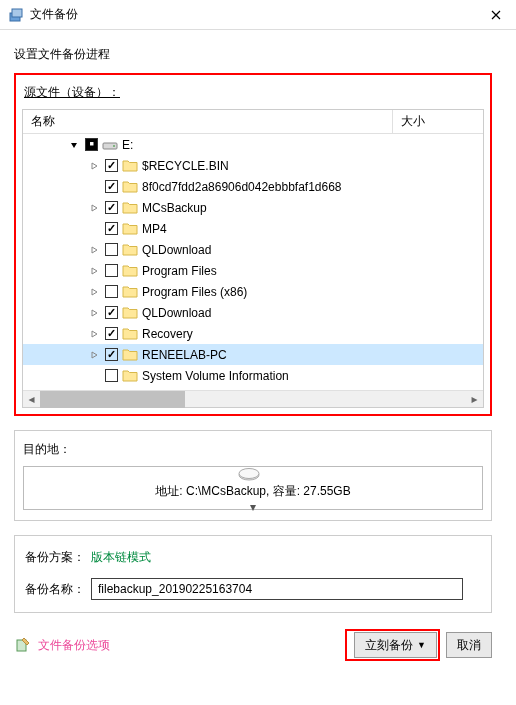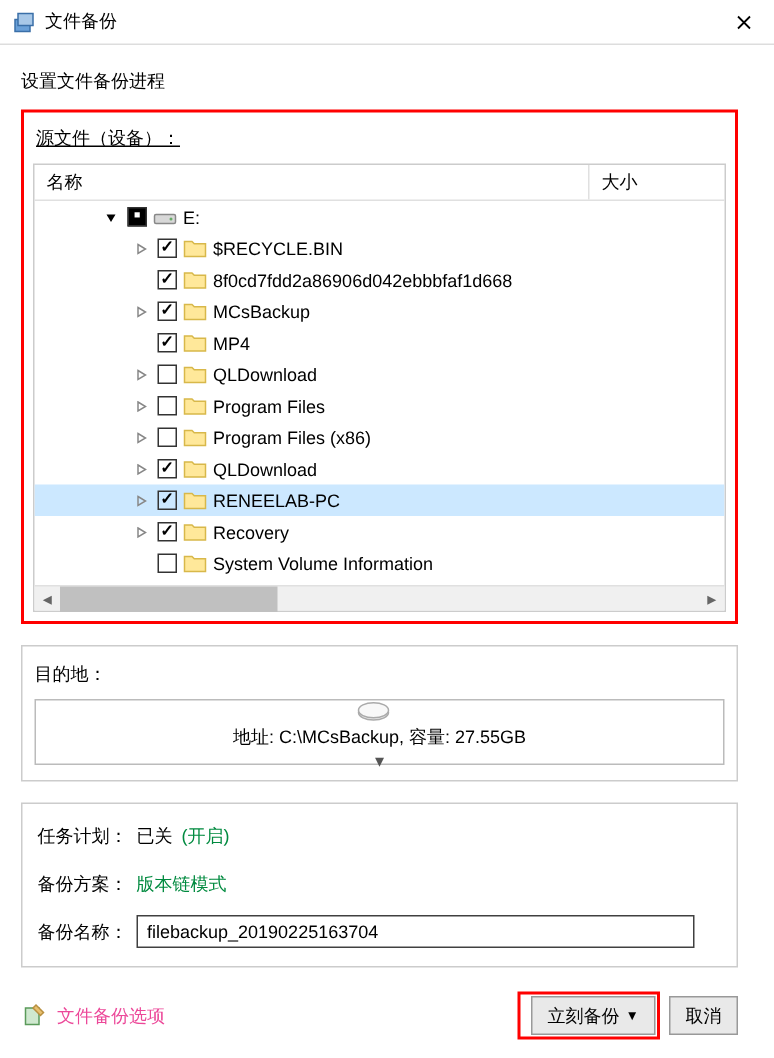--- a/index.html
+++ b/index.html
@@ -216,49 +216,49 @@
                 </svg>
               </span>
               <span class="chk checked"></span>
               <span class="foldericon">
                 <svg width="16" height="13" viewBox="0 0 16 13">
                   <path d="M1 2 h5 l1.5 1.5 H15 V12 H1 Z" fill="#ffe89a" stroke="#d8b84a"></path>
                 </svg>
               </span>
               <span class="rowlabel">QLDownload</span>
             </div>
+            <div class="treerow">
+              <span class="indent" style="width:60px"></span>
+              <span class="expander">
+                <svg width="8" height="8" viewBox="0 0 8 8">
+                  <path d="M2 1 L7 4 L2 7 Z" fill="none" stroke="#888" stroke-width="1"></path>
+                </svg>
+              </span>
+              <span class="chk checked"></span>
+              <span class="foldericon">
+                <svg width="16" height="13" viewBox="0 0 16 13">
+                  <path d="M1 2 h5 l1.5 1.5 H15 V12 H1 Z" fill="#ffe89a" stroke="#d8b84a"></path>
+                </svg>
+              </span>
+              <span class="rowlabel">Recovery</span>
+            </div>
             <div class="treerow selected">
               <span class="indent" style="width:60px"></span>
               <span class="expander">
                 <svg width="8" height="8" viewBox="0 0 8 8">
                   <path d="M2 1 L7 4 L2 7 Z" fill="none" stroke="#888" stroke-width="1"></path>
                 </svg>
               </span>
               <span class="chk checked"></span>
               <span class="foldericon">
                 <svg width="16" height="13" viewBox="0 0 16 13">
                   <path d="M1 2 h5 l1.5 1.5 H15 V12 H1 Z" fill="#ffe89a" stroke="#d8b84a"></path>
                 </svg>
               </span>
               <span class="rowlabel">RENEELAB-PC</span>
-            </div>
-            <div class="treerow">
-              <span class="indent" style="width:60px"></span>
-              <span class="expander">
-                <svg width="8" height="8" viewBox="0 0 8 8">
-                  <path d="M2 1 L7 4 L2 7 Z" fill="none" stroke="#888" stroke-width="1"></path>
-                </svg>
-              </span>
-              <span class="chk checked"></span>
-              <span class="foldericon">
-                <svg width="16" height="13" viewBox="0 0 16 13">
-                  <path d="M1 2 h5 l1.5 1.5 H15 V12 H1 Z" fill="#ffe89a" stroke="#d8b84a"></path>
-                </svg>
-              </span>
-              <span class="rowlabel">Recovery</span>
             </div>
             <div class="treerow">
               <span class="indent" style="width:60px"></span>
               <span class="expander empty"></span>
               <span class="chk"></span>
               <span class="foldericon">
                 <svg width="16" height="13" viewBox="0 0 16 13">
                   <path d="M1 2 h5 l1.5 1.5 H15 V12 H1 Z" fill="#ffe89a" stroke="#d8b84a"></path>
                 </svg>
               </span>
@@ -285,25 +285,20 @@
             <ellipse cx="12" cy="8" rx="10" ry="5" fill="#eaeaea" stroke="#aaa"></ellipse>
             <ellipse cx="12" cy="6.5" rx="10" ry="5" fill="#f8f8f8" stroke="#aaa"></ellipse>
           </svg>
         </span>
       <span class="dest-text">地址: C:\MCsBackup, 容量: 27.55GB</span>
       <span class="dd-arrow">▾</span>
     </div>
   </div>
 
   <div class="planbox">
-    <div class="planrow">
-      <span class="lbl">任务计划：</span>
-      <span class="val">已关</span>
-      <span class="link">(开启)</span>
-    </div>
     <div class="planrow">
       <span class="lbl">备份方案：</span>
       <span class="link">版本链模式</span>
     </div>
     <div class="planrow">
       <span class="lbl">备份名称：</span>
       <input class="namefield" value="filebackup_20190225163704" style="">
     </div>
   </div>
 

